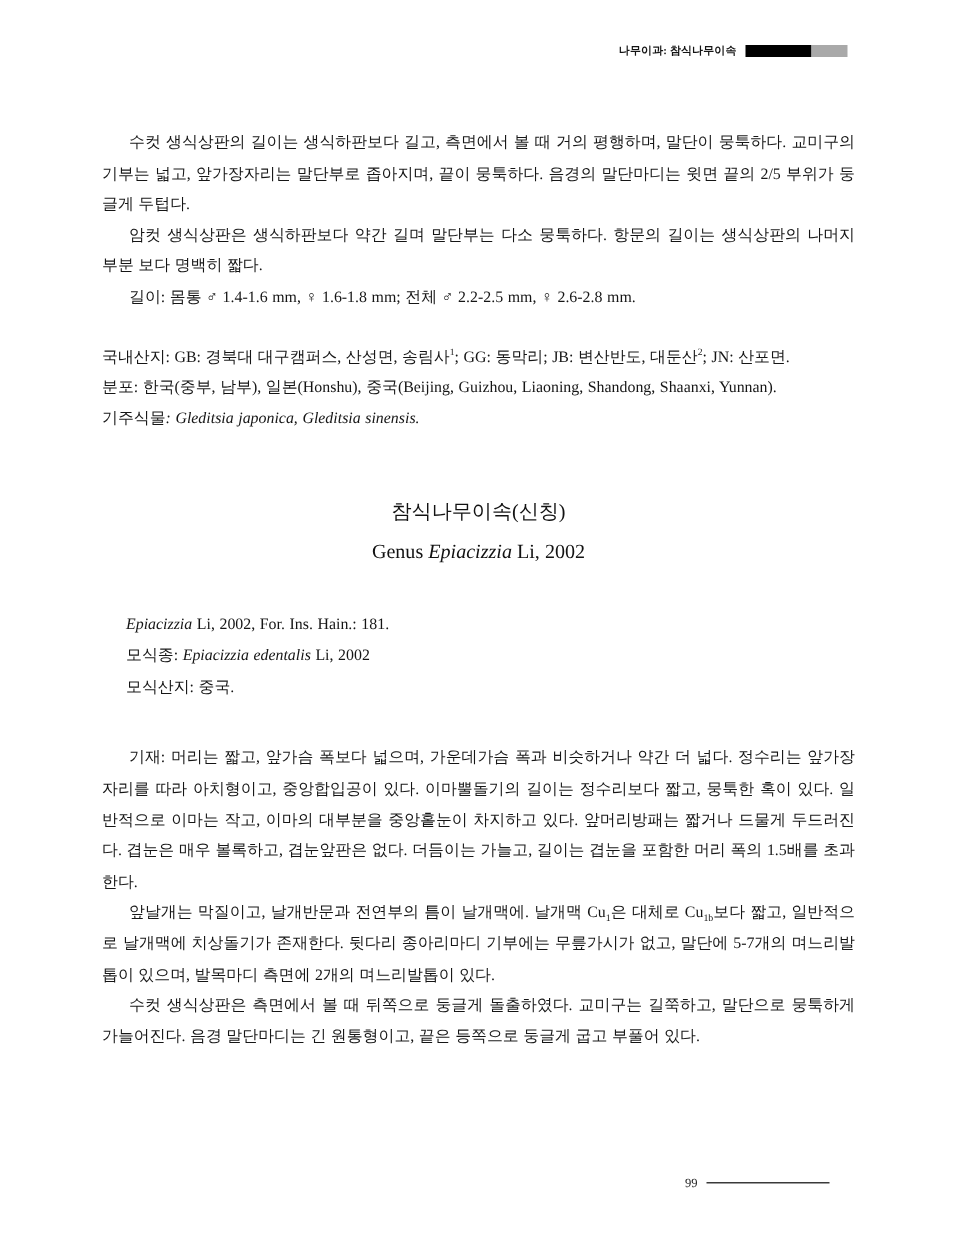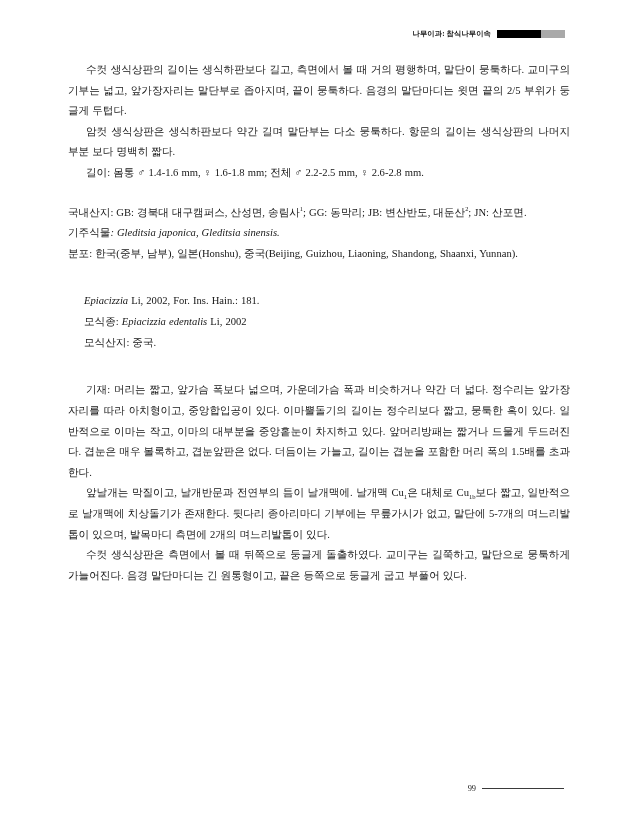--- a/index.html
+++ b/index.html
@@ -52,21 +52,21 @@
     display: block;
     width: 24px;
     height: 7.5px;
     background: #a9a9a9;
   }
 
   
   .column {
     position: absolute;
     left: 68px;
-    top: 60px;
+    top: 86px;
     width: 502px;
   }
 
   p.body {
     margin: 0;
     font-size: 10.6px;
     line-height: 20.6px;
     text-align: justify;
     text-justify: inter-word;
     word-spacing: 0.4px;
@@ -114,21 +114,21 @@
   }
 
   
   .describe {
     margin-top: 27px;
   }
 
   
   .footer {
     position: absolute;
-    right: 1px;
+    right: 12px;
     bottom: 37px;
     display: flex;
     align-items: center;
     justify-content: center;
   }
   .folio {
     font-size: 8.4px;
     color: #242424;
     margin-right: 6px;
     line-height: 1;
@@ -156,26 +156,30 @@
     <p class="body indent">수컷 생식상판의 길이는 생식하판보다 길고, 측면에서 볼 때 거의 평행하며, 말단이 뭉툭하다. 교미구의 기부는 넓고, 앞가장자리는 말단부로 좁아지며, 끝이 뭉툭하다. 음경의 말단마디는 윗면 끝의 2/5 부위가 둥글게 두텁다.</p>
 
     <p class="body indent">암컷 생식상판은 생식하판보다 약간 길며 말단부는 다소 뭉툭하다. 항문의 길이는 생식상판의 나머지 부분 보다 명백히 짧다.</p>
 
     <p class="body indent">길이: 몸통 ♂ 1.4-1.6 mm, ♀ 1.6-1.8 mm; 전체 ♂ 2.2-2.5 mm, ♀ 2.6-2.8 mm.</p>
 
     <div class="datablock">
 
       <p class="body"><span class="nb">국내산지</span><span>: GB: 경북대 대구캠퍼스, 산성면, 송림사</span><sup class="mark">1</sup><span>; GG: 동막리; JB: 변산반도, 대둔산</span><sup class="mark">2</sup><span>; JN: 산포면.</span></p>
 
+      <p class="body"><span class="nb">분포</span><span>: 한국(중부, 남부), 일본(Honshu), 중국(Beijing, Guizhou, Liaoning, Shandong, Shaanxi, Yunnan).</span></p>
+
       <p class="body"><span class="nb">기주식물</span><span class="it">: Gleditsia japonica, Gleditsia sinensis.</span></p>
 
-      <p class="body"><span class="nb">분포</span><span>: 한국(중부, 남부), 일본(Honshu), 중국(Beijing, Guizhou, Liaoning, Shandong, Shaanxi, Yunnan).</span></p>
-
-    </div>
-
+    </div>
+
+    <div class="genus-head">
+      <div class="genus-ko">참식나무이속(신칭)</div>
+      <div class="genus-la"><span>Genus </span><span class="it">Epiacizzia</span><span> Li, 2002</span></div>
+    </div>
 
     <div class="citation">
       <p class="body"><span class="it">Epiacizzia</span><span> Li, 2002, For. Ins. Hain.: 181.</span></p>
 
       <p class="body"><span>모식종: </span><span class="it">Epiacizzia edentalis</span><span> Li, 2002</span></p>
 
       <p class="body">모식산지: 중국.</p>
     </div>
 
     <div class="describe">

